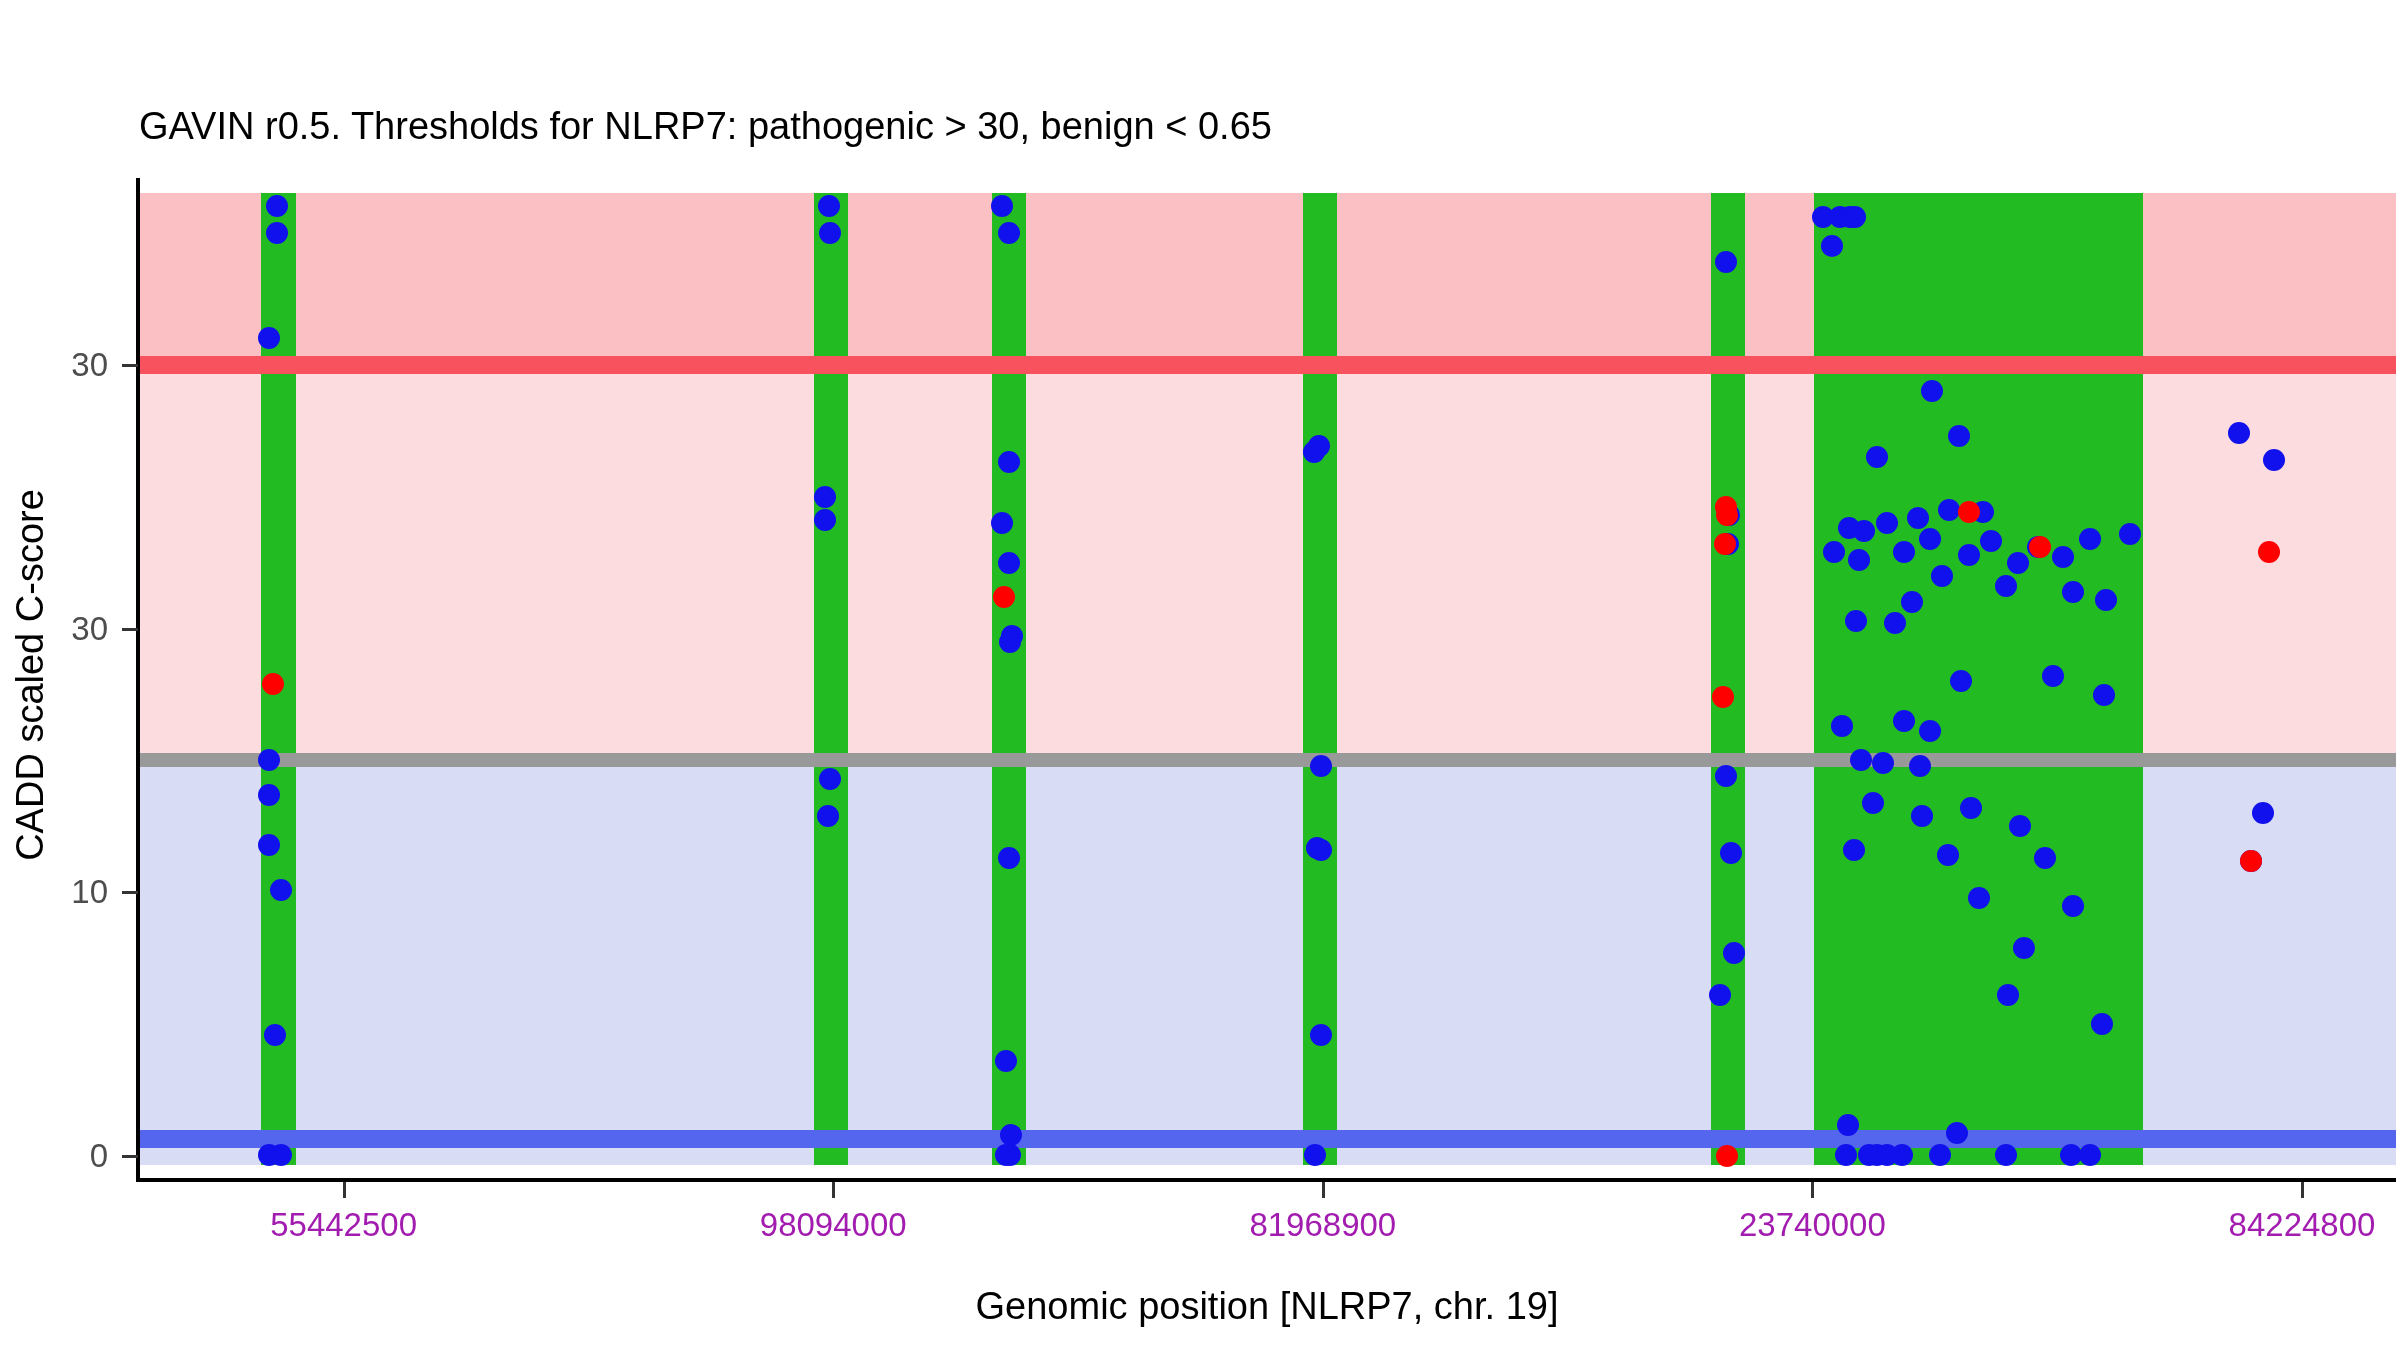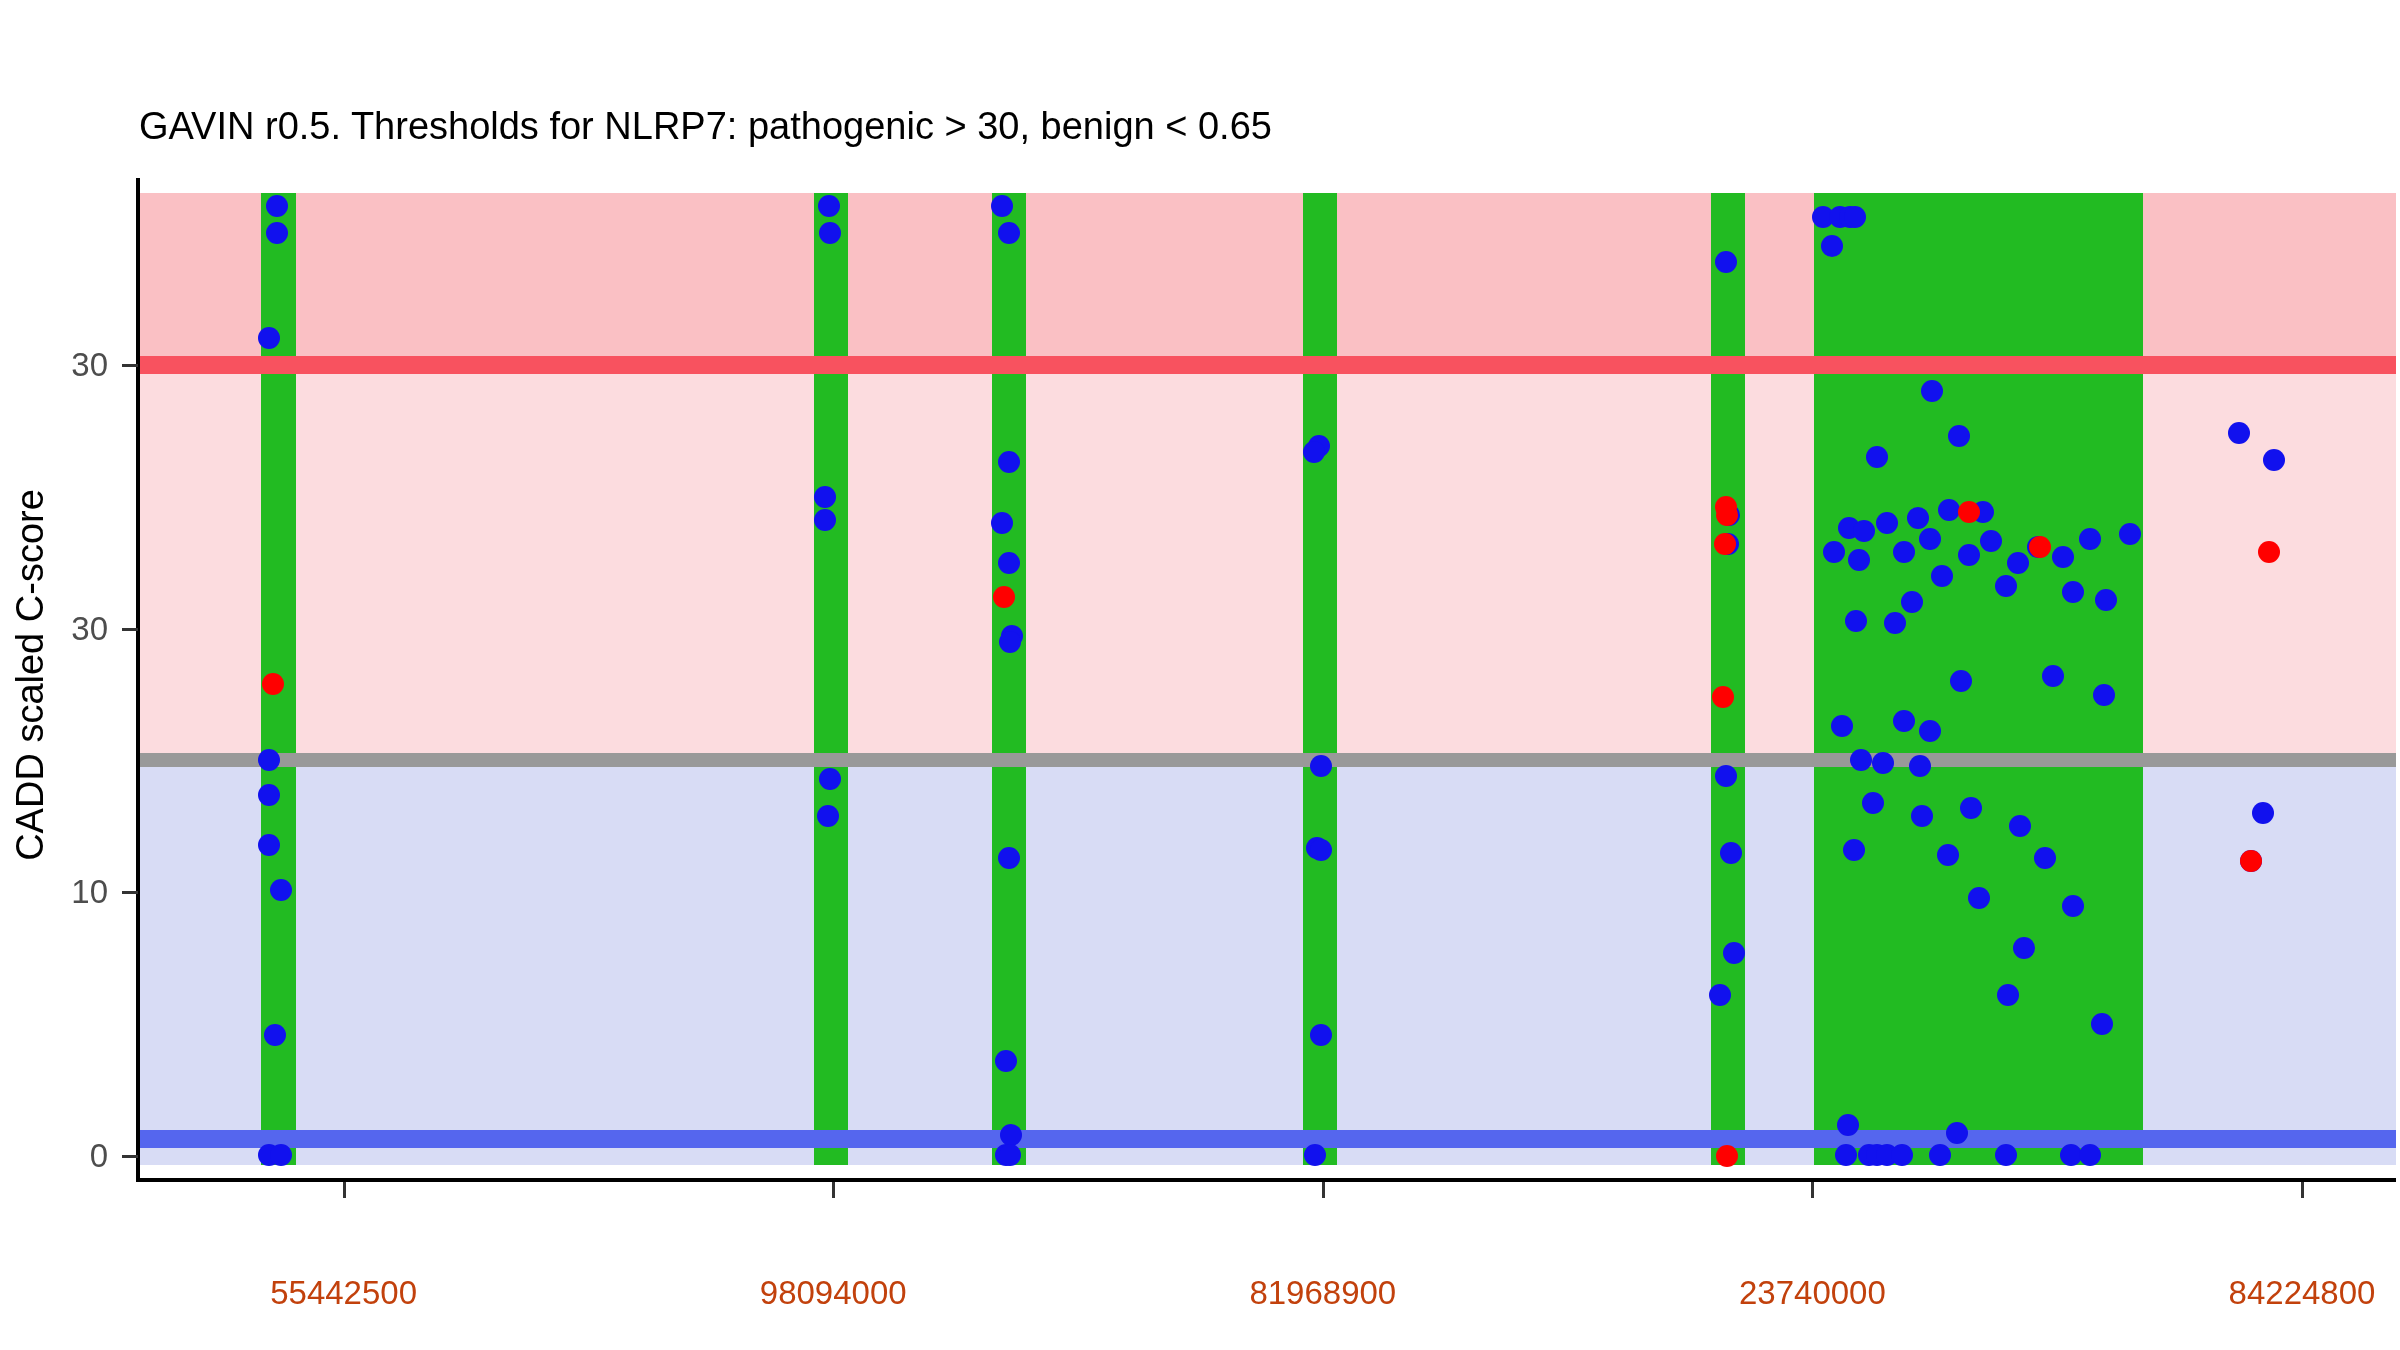--- a/index.html
+++ b/index.html
@@ -36,36 +36,37 @@
   .pt{position:absolute;width:22px;height:22px;border-radius:50%;
       transform:translate(-11px,-11px);}
   .pt.blue{background:#1111ee;}
   .pt.red{background:#ff0000;}
 
   
   .ytick{position:absolute;left:122px;width:16px;height:3px;background:#333;}
   .ytxt{position:absolute;text-align:right;font-size:33px;color:#4d4d4d;
         transform:translateY(-50%);width:100px;left:8px;}
   .xtick{position:absolute;top:1182px;width:3px;height:16px;background:#333;}
-  .xtxt{position:absolute;top:1274px;font-size:33px;color:#c2410c;
+  .xtxt{position:absolute;top:1206px;font-size:33px;color:#a21caf;
         transform:translateX(-50%);white-space:nowrap;}
 </style>
 </head>
 <body>
 
 <div id="root">
 
   <div id="title">
     <div>GAVIN r0.5. Thresholds for NLRP7: pathogenic &gt; 30, benign &lt; 0.65</div>
     <div>MAF benign &gt; 0.00203029, cat: C4</div>
     <div>red: ClinVar pathogenic variants, blue: rarity &amp; impact matched gnomAD</div>
     <div>variants, green: RefSeq exons, grey: genome-wide fallback threshold</div>
   </div>
 
   <div id="ylab">CADD scaled C-score</div>
+  <div id="xlab">Genomic position [NLRP7, chr. 19]</div>
 
   <div id="panel">
       <div class="band" style="top: 13.1926px; height: 171.504px; background: rgb(250, 192, 196);"></div>
       <div class="band" style="top: 184.697px; height: 774.406px; background: rgb(252, 220, 223);"></div>
       <div class="band" style="top: 580.475px; height: 405.013px; background: rgb(216, 220, 245);"></div>
       <div class="exon" style="left: 123.377px; width: 34.2715px; top: 13.1926px; height: 972.296px; background: rgb(34, 187, 34);"></div>
       <div class="exon" style="left: 675.637px; width: 34.2715px; top: 13.1926px; height: 972.296px; background: rgb(34, 187, 34);"></div>
       <div class="exon" style="left: 853.849px; width: 34.2715px; top: 13.1926px; height: 972.296px; background: rgb(34, 187, 34);"></div>
       <div class="exon" style="left: 1165.23px; width: 34.2715px; top: 13.1926px; height: 972.296px; background: rgb(34, 187, 34);"></div>
       <div class="exon" style="left: 1572.57px; width: 34.2715px; top: 13.1926px; height: 972.296px; background: rgb(34, 187, 34);"></div>

